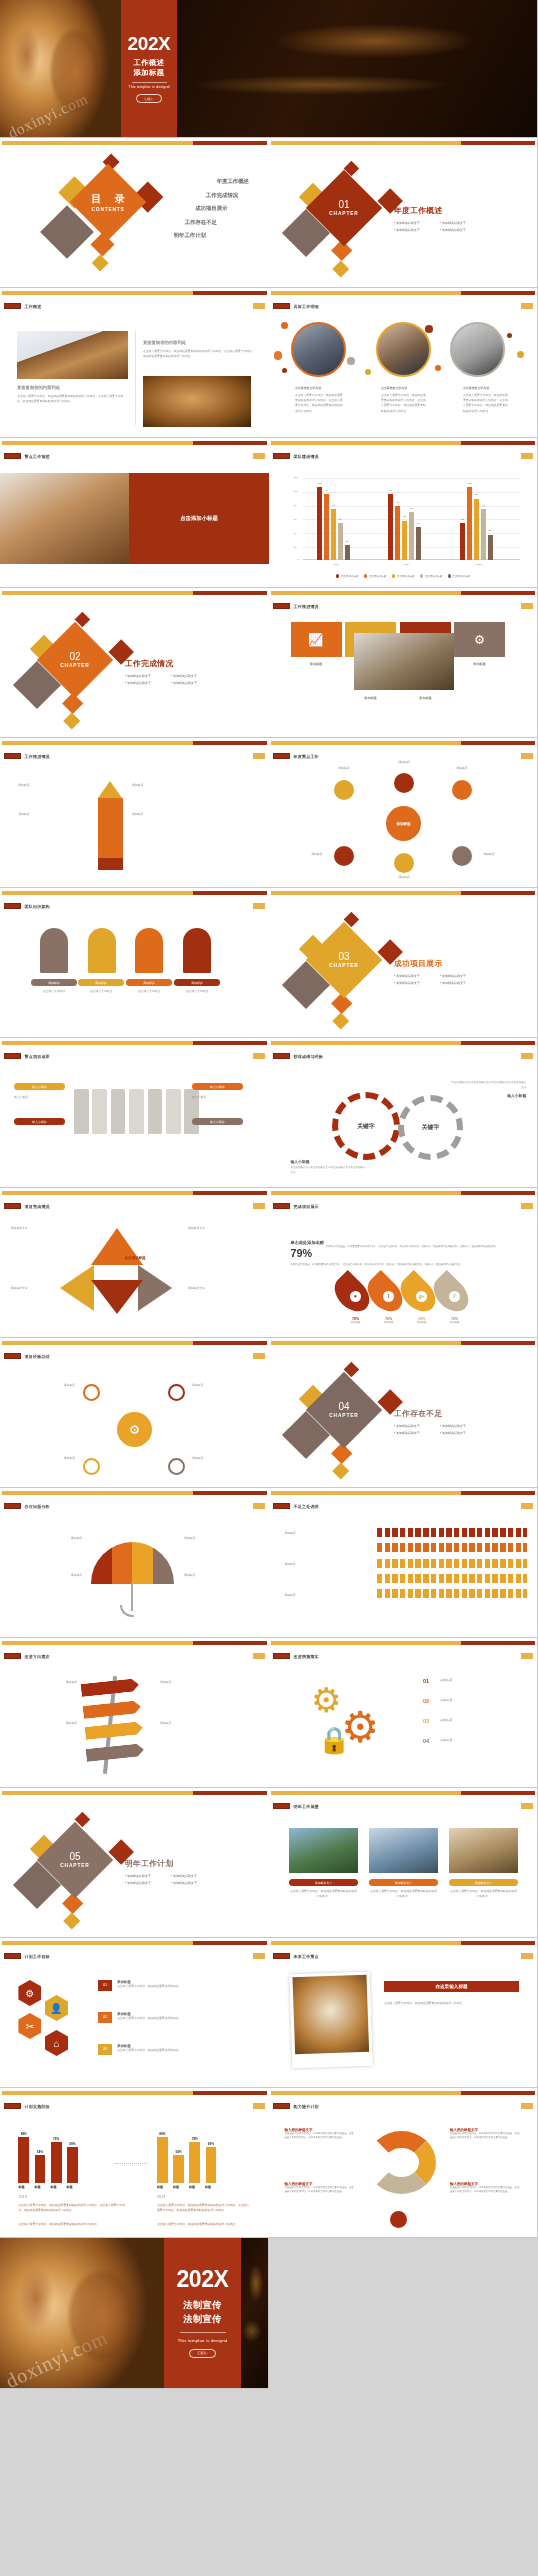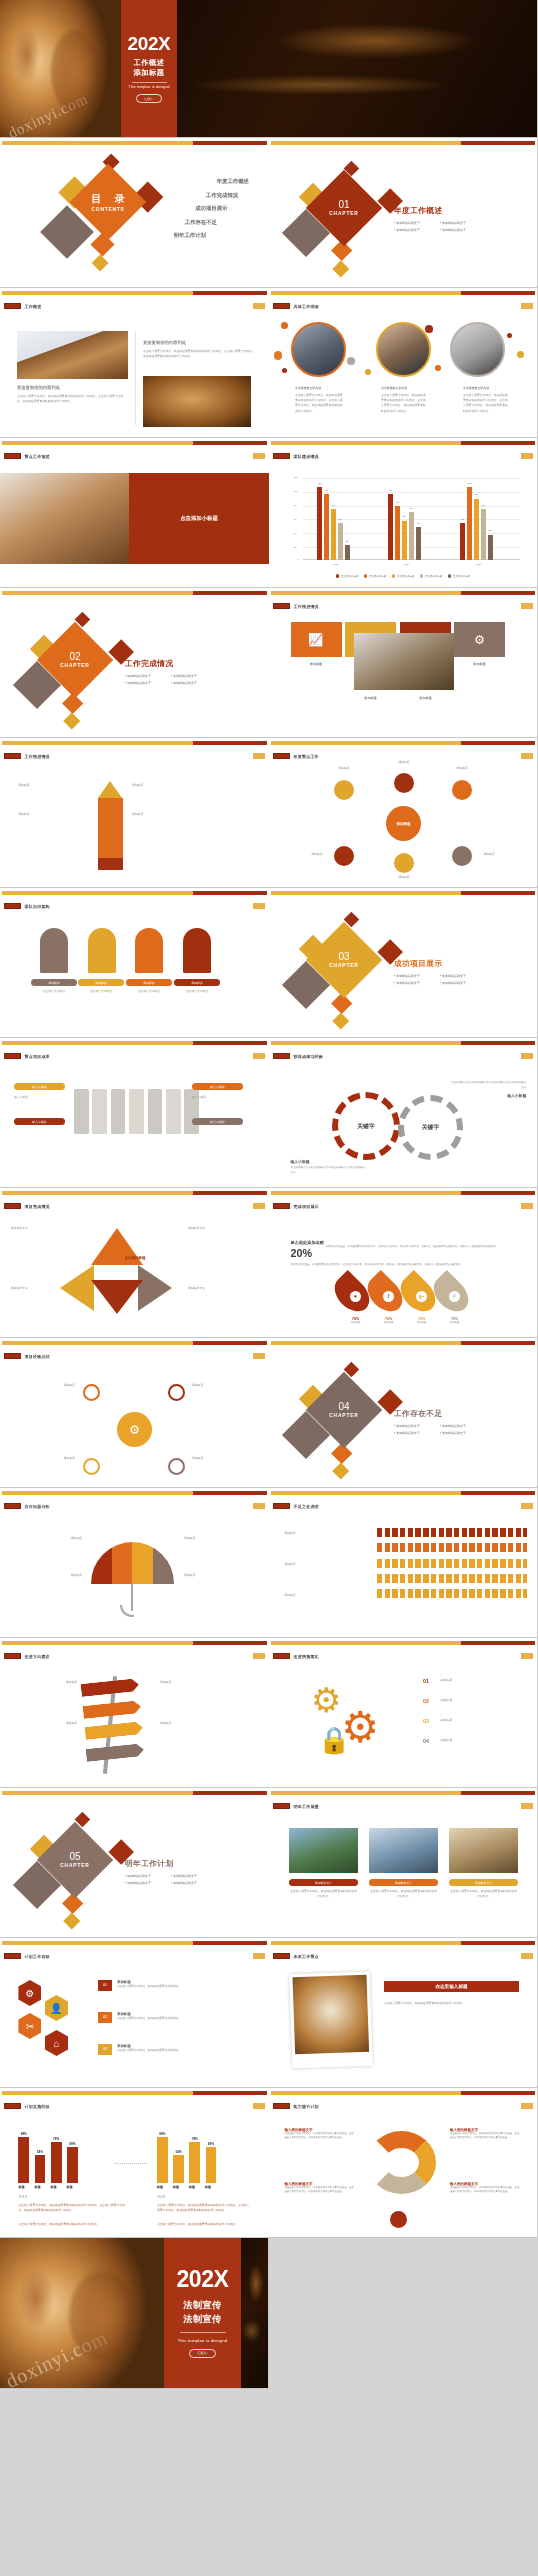--- a/index.html
+++ b/index.html
@@ -596,21 +596,21 @@
         <div class="y"></div>
         <div class="r"></div>
       </div>
     <div class="shead">
         <div class="chip"></div>
         <div class="t">完成项目展示</div>
       </div>
     <div class="shead-r"></div>
     <div style="position:absolute;left:21.5px;top:52px;width:46px;">
       <div style="font-size:4.2px;font-weight:bold;color:#444">单击此处添加名称</div>
-      <div style="font-size:10.8px;font-weight:bold;color:#3a3a3a;margin-top:1.5px">20%</div>
+      <div style="font-size:10.8px;font-weight:bold;color:#3a3a3a;margin-top:1.5px">79%</div>
     </div>
     <div class="body-txt" style="position:absolute;left:57px;top:57px;width:189px;font-size:2.4px">您的内容打在这里，或者通过复制粘贴的文本后，在此框中选择粘贴，并选择只保留文字。在表录入上述图表的综合描述说明。在表录入上述图表的综合描述说明。</div>
     <div class="body-txt" style="position:absolute;left:21.5px;top:75px;width:224px;font-size:2.4px">您的内容打在这里，或者通过复制粘贴的文本后，在此框中选择粘贴，并选择只保留文字，在表录入上述图表的综合描述说明。在表录入上述图表的综合描述说明。</div>
     <div style="position:absolute;left:63px;top:92px;width:40px;height:28px;background:#a62d10;border-radius:0 50% 50% 50%;transform:rotate(45deg);"></div>
     <div style="position:absolute;left:96px;top:92px;width:40px;height:28px;background:#e06a1d;border-radius:0 50% 50% 50%;transform:rotate(45deg);"></div>
     <div style="position:absolute;left:129px;top:92px;width:40px;height:28px;background:#e8a328;border-radius:0 50% 50% 50%;transform:rotate(45deg);"></div>
     <div style="position:absolute;left:162px;top:92px;width:40px;height:28px;background:#c4b49a;border-radius:0 50% 50% 50%;transform:rotate(45deg);"></div>
     <div style="position:absolute;left:81px;top:103px;width:10.8px;height:10.8px;border-radius:50%;background:#fff;display:flex;align-items:center;justify-content:center;font-size:5.4px;color:#a62d10">●</div>
     <div style="position:absolute;left:114px;top:103px;width:10.8px;height:10.8px;border-radius:50%;background:#fff;display:flex;align-items:center;justify-content:center;font-size:6.1px;color:#e06a1d;font-family:'Liberation Serif',serif;font-weight:bold">f</div>
     <div style="position:absolute;left:147px;top:103px;width:10.8px;height:10.8px;border-radius:50%;background:#fff;display:flex;align-items:center;justify-content:center;font-size:4.6px;color:#e8a328;font-weight:bold">g+</div>

